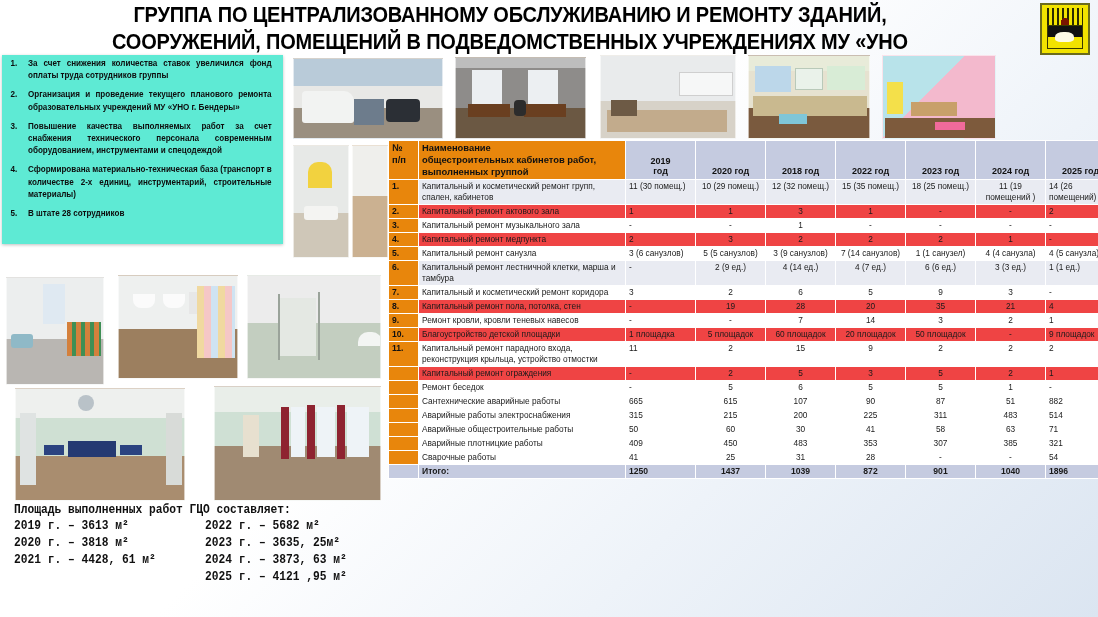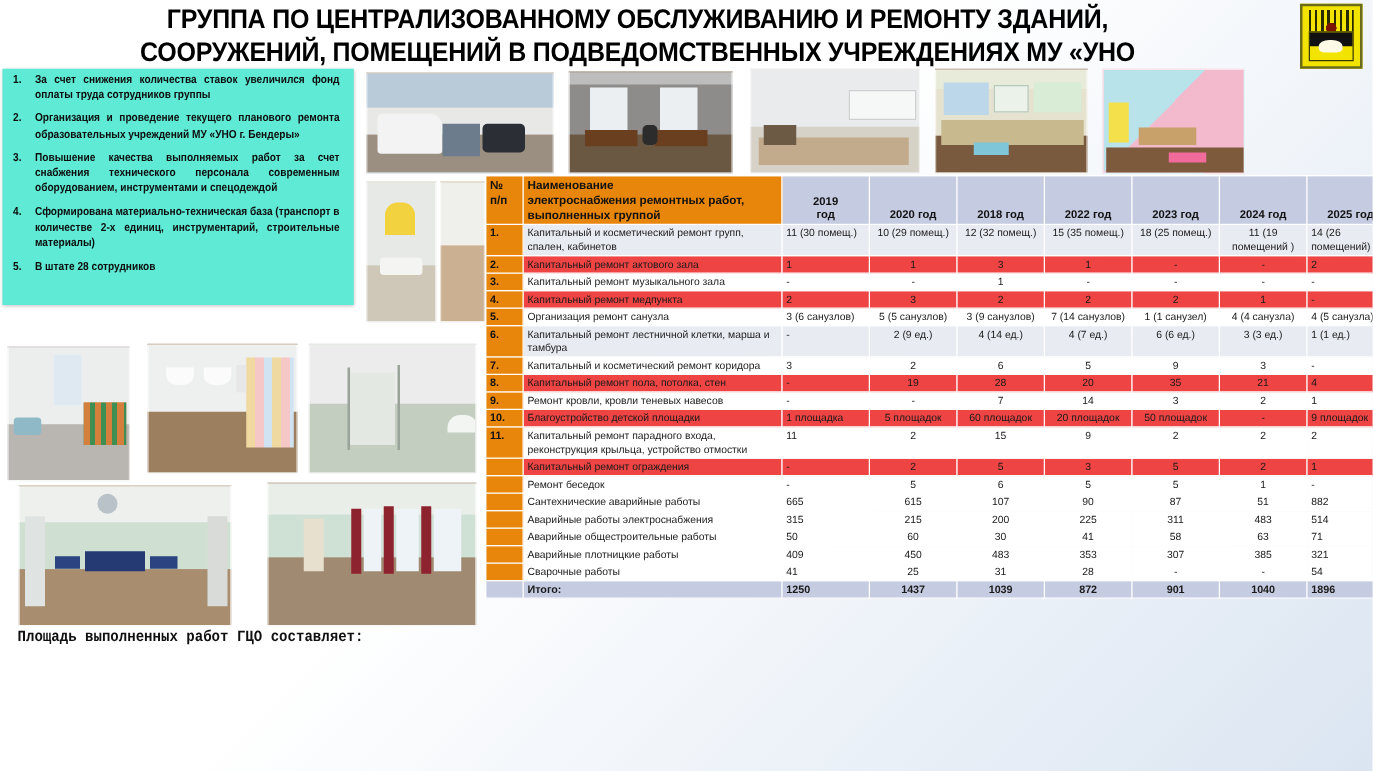--- a/index.html
+++ b/index.html
@@ -202,20 +202,33 @@
   <i style="left:92px;top:18px;width:8px;height:54px;background:#8e2330;"></i>
   <i style="left:122px;top:18px;width:8px;height:54px;background:#8e2330;"></i>
   <i style="left:76px;top:20px;width:14px;height:50px;background:#eef3f7;"></i>
   <i style="left:102px;top:20px;width:18px;height:50px;background:#eef3f7;"></i>
   <i style="left:132px;top:20px;width:22px;height:50px;background:#eef3f7;"></i>
   <i style="left:28px;top:28px;width:16px;height:42px;background:#e7e0cf;"></i>
 </div>
 
 <div id="area-block">
   <div id="area-title">Площадь выполненных работ ГЦО составляет:</div>
+  <div id="area-cols">
+    <div class="col left">
+      <div class="area-line">2019 г. – 3613 м²</div>
+      <div class="area-line">2020 г. – 3818 м²</div>
+      <div class="area-line">2021 г. – 4428, 61  м²</div>
+    </div>
+    <div class="col right">
+      <div class="area-line">2022 г. – 5682 м²</div>
+      <div class="area-line">2023 г. – 3635, 25м²</div>
+      <div class="area-line">2024 г. – 3873, 63 м²</div>
+      <div class="area-line">2025 г. – 4121 ,95 м²</div>
+    </div>
+  </div>
 </div>
 
 <div id="tbl-wrap">
   <table>
     <colgroup>
       <col class="colw-num">
         <col class="colw-nm">
       <col class="colw-y">
         <col class="colw-y">
         <col class="colw-y">
@@ -225,21 +238,21 @@
         <col class="colw-y">
     </colgroup>
     <thead>
       <tr>
         <th class="hdr-orange">
           <div>№</div>
           <div>п/п</div>
         </th>
         <th class="hdr-orange">
           <div>Наименование</div>
-          <div>электроснабжения ремонтных работ,</div>
+          <div>общестроительных кабинетов работ,</div>
           <div>выполненных  группой</div>
         </th>
         <th class="hdr-year">
           <div>2019</div>
           <div>год</div>
         </th>
         <th class="hdr-year">2020 год</th>
         <th class="hdr-year">2018  год</th>
         <th class="hdr-year">2022 год</th>
         <th class="hdr-year">2023 год</th>
@@ -287,21 +300,21 @@
           <td class="val lft">2</td>
           <td class="val">3</td>
           <td class="val">2</td>
           <td class="val">2</td>
           <td class="val">2</td>
           <td class="val">1</td>
           <td class="val lft">-</td>
         </tr>
         <tr class="white">
           <td class="num">5.</td>
-          <td class="nm">Организация ремонт санузла</td>
+          <td class="nm">Капитальный ремонт санузла</td>
           <td class="val lft">3 (6 санузлов)</td>
           <td class="val">5 (5 санузлов)</td>
           <td class="val">3 (9 санузлов)</td>
           <td class="val">7 (14 санузлов)</td>
           <td class="val">1 (1 санузел)</td>
           <td class="val">4 (4 санузла)</td>
           <td class="val lft">4 (5 санузла)</td>
         </tr>
         <tr class="plain">
           <td class="num">6.</td>

